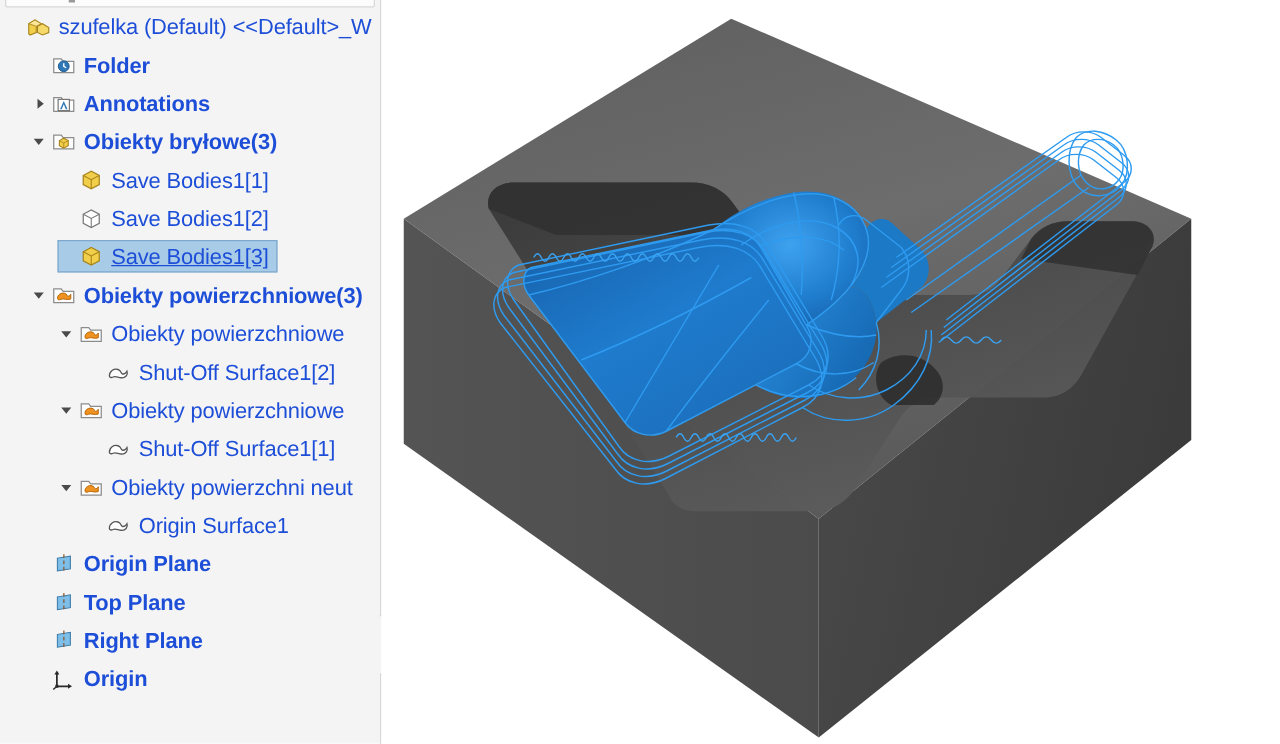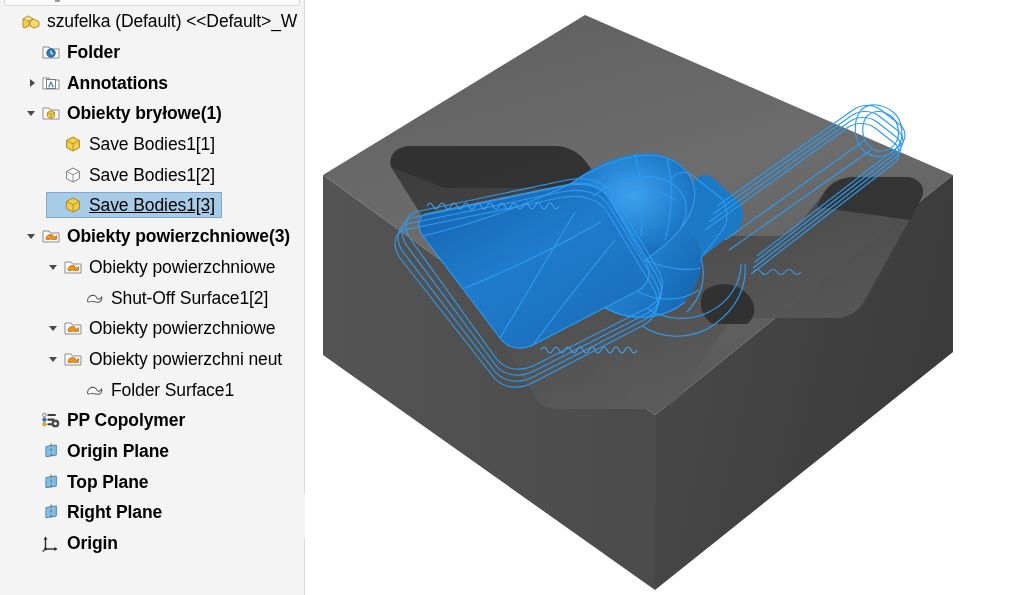--- a/index.html
+++ b/index.html
@@ -79,21 +79,21 @@
     flex: 0 0 auto;
     width: 22px; height: 20px;
     margin-right: 5px;
     position: relative;
     display: flex;
     align-items: center;
     justify-content: center;
   }
   .row .lbl {
     font-size: 17.5px;
-    color: #000000;
+    color: #1d4ed8;
     letter-spacing: -0.1px;
     line-height: 20px;
   }
   .row.selected .sel-bg {
     position: absolute;
     left: 0; top: 2px;
     height: 26px;
     background: #a8cbe8;
     border: 1px solid #7fa9cc;
     z-index: 0;
@@ -190,21 +190,21 @@
         <div class="row ind1">
           <span class="twisty expanded"></span>
           <span class="ico">
             <svg width="20" height="20" viewBox="0 0 20 20">
               <path d="M2 5 H8 L9.5 7 H18 V16 H2 Z" fill="#fdfdfd" stroke="#8c8c8c" stroke-width="1"></path>
               <path d="M6.5 9.5 L10 7.6 L13.6 9.5 V13.6 L10 15.5 L6.5 13.6 Z" fill="#f2cf4a" stroke="#a8851c" stroke-width="0.9"></path>
               <path d="M6.5 9.5 L10 11.4 L13.6 9.5" fill="none" stroke="#a8851c" stroke-width="0.7"></path>
               <path d="M10 11.4 V15.5" fill="none" stroke="#a8851c" stroke-width="0.7"></path>
             </svg>
           </span>
-          <span class="lbl">Obiekty bryłowe(1)</span>
+          <span class="lbl">Obiekty bryłowe(3)</span>
         </div>
         <div class="row ind2">
           <span class="twisty"></span>
           <span class="ico">
             <svg width="20" height="20" viewBox="0 0 20 20">
               <path d="M3.6 6.4 L10 3 L16.4 6.4 V13.6 L10 17 L3.6 13.6 Z" fill="#f2cf4a" stroke="#a8851c" stroke-width="1"></path>
               <path d="M3.6 6.4 L10 9.8 L16.4 6.4" fill="none" stroke="#a8851c" stroke-width="0.85"></path>
               <path d="M10 9.8 V17" fill="none" stroke="#a8851c" stroke-width="0.85"></path>
             </svg>
           </span>
@@ -265,54 +265,47 @@
         <div class="row ind2">
           <span class="twisty expanded"></span>
           <span class="ico">
             <svg width="20" height="20" viewBox="0 0 20 20">
               <path d="M2 5 H8 L9.5 7 H18 V16 H2 Z" fill="#fdfdfd" stroke="#8c8c8c" stroke-width="1"></path>
               <path d="M5 12.8 C5 9.6 8 8 10.6 8.6 C13 9.2 12 11 13.4 11 C15 11 15.6 9.4 15.6 9.4 L15.6 13.2 C13 14.4 9.6 12.4 7.8 13.4 C6.4 14.2 5 13.8 5 12.8 Z" fill="#f0921f" stroke="#b8670a" stroke-width="0.8"></path>
             </svg>
           </span>
           <span class="lbl">Obiekty powierzchniowe</span>
         </div>
+        <div class="row ind3">
+          <span class="twisty"></span>
+          <span class="ico">
+            <svg width="20" height="20" viewBox="0 0 20 20">
+              <path d="M2.5 12.8 C2.5 9 6 6.6 9.4 7.6 C12.4 8.5 11.2 11 13.2 11.2 C15.4 11.4 16.6 9 16.6 9 C17.6 11.8 15.2 14.6 12 14.2 C9 13.8 7 12.6 5.4 13.6 C4 14.4 2.5 14 2.5 12.8 Z" fill="#ffffff" stroke="#555555" stroke-width="1.05"></path>
+            </svg>
+          </span>
+          <span class="lbl">Shut-Off Surface1[1]</span>
+        </div>
         <div class="row ind2">
           <span class="twisty expanded"></span>
           <span class="ico">
             <svg width="20" height="20" viewBox="0 0 20 20">
               <path d="M2 5 H8 L9.5 7 H18 V16 H2 Z" fill="#fdfdfd" stroke="#8c8c8c" stroke-width="1"></path>
               <path d="M5 12.8 C5 9.6 8 8 10.6 8.6 C13 9.2 12 11 13.4 11 C15 11 15.6 9.4 15.6 9.4 L15.6 13.2 C13 14.4 9.6 12.4 7.8 13.4 C6.4 14.2 5 13.8 5 12.8 Z" fill="#f0921f" stroke="#b8670a" stroke-width="0.8"></path>
             </svg>
           </span>
           <span class="lbl">Obiekty powierzchni neut</span>
         </div>
         <div class="row ind3">
           <span class="twisty"></span>
           <span class="ico">
             <svg width="20" height="20" viewBox="0 0 20 20">
               <path d="M2.5 12.8 C2.5 9 6 6.6 9.4 7.6 C12.4 8.5 11.2 11 13.2 11.2 C15.4 11.4 16.6 9 16.6 9 C17.6 11.8 15.2 14.6 12 14.2 C9 13.8 7 12.6 5.4 13.6 C4 14.4 2.5 14 2.5 12.8 Z" fill="#ffffff" stroke="#555555" stroke-width="1.05"></path>
             </svg>
           </span>
-          <span class="lbl">Folder Surface1</span>
-        </div>
-        <div class="row ind1">
-          <span class="twisty"></span>
-          <span class="ico">
-            <svg width="20" height="20" viewBox="0 0 20 20">
-              <circle cx="3.4" cy="5" r="1.7" fill="#ffffff" stroke="#6a6a6a" stroke-width="0.9"></circle>
-              <rect x="6.4" y="4" width="8.6" height="2.1" rx="1" fill="#3a3a3a"></rect>
-              <circle cx="3.4" cy="9.6" r="1.7" fill="#2f79b8" stroke="#1d5a90" stroke-width="0.9"></circle>
-              <rect x="6.4" y="8.6" width="7" height="2.1" rx="1" fill="#3a3a3a"></rect>
-              <circle cx="3.4" cy="14.2" r="1.7" fill="#f2c32a" stroke="#a8851c" stroke-width="0.9"></circle>
-              <rect x="6.4" y="13.2" width="5" height="2.1" rx="1" fill="#3a3a3a"></rect>
-              <circle cx="14.4" cy="13.4" r="3.9" fill="#4a4a4a"></circle>
-              <circle cx="14.4" cy="13.4" r="1.5" fill="#ffffff"></circle>
-            </svg>
-          </span>
-          <span class="lbl">PP Copolymer</span>
+          <span class="lbl">Origin Surface1</span>
         </div>
         <div class="row ind1">
           <span class="twisty"></span>
           <span class="ico">
             <svg width="20" height="20" viewBox="0 0 20 20">
               <path d="M5 5.6 L15.2 4 V14 L5 15.6 Z" fill="#6fb6e6" stroke="#2c6f9e" stroke-width="1"></path>
               <path d="M5 5.6 L15.2 4 V14 L5 15.6 Z" fill="#8ec8ee" opacity="0.5"></path>
               <path d="M10.1 2.4 V17.2" stroke="#8a4b1c" stroke-width="0.9" stroke-dasharray="3,2"></path>
             </svg>
           </span>

